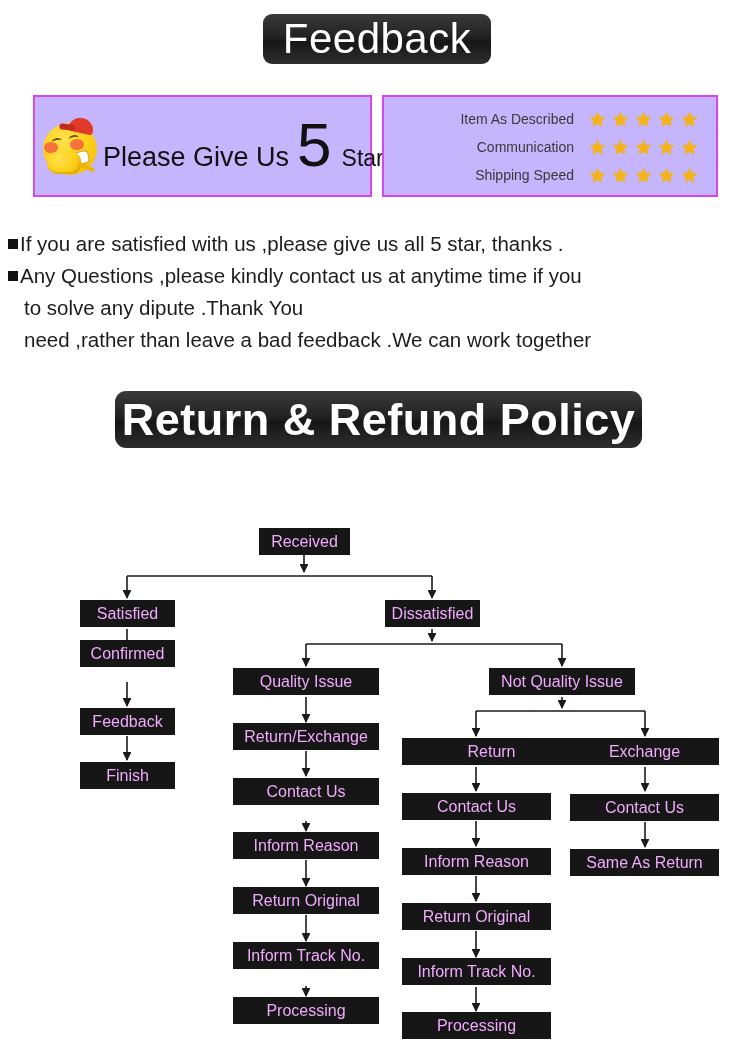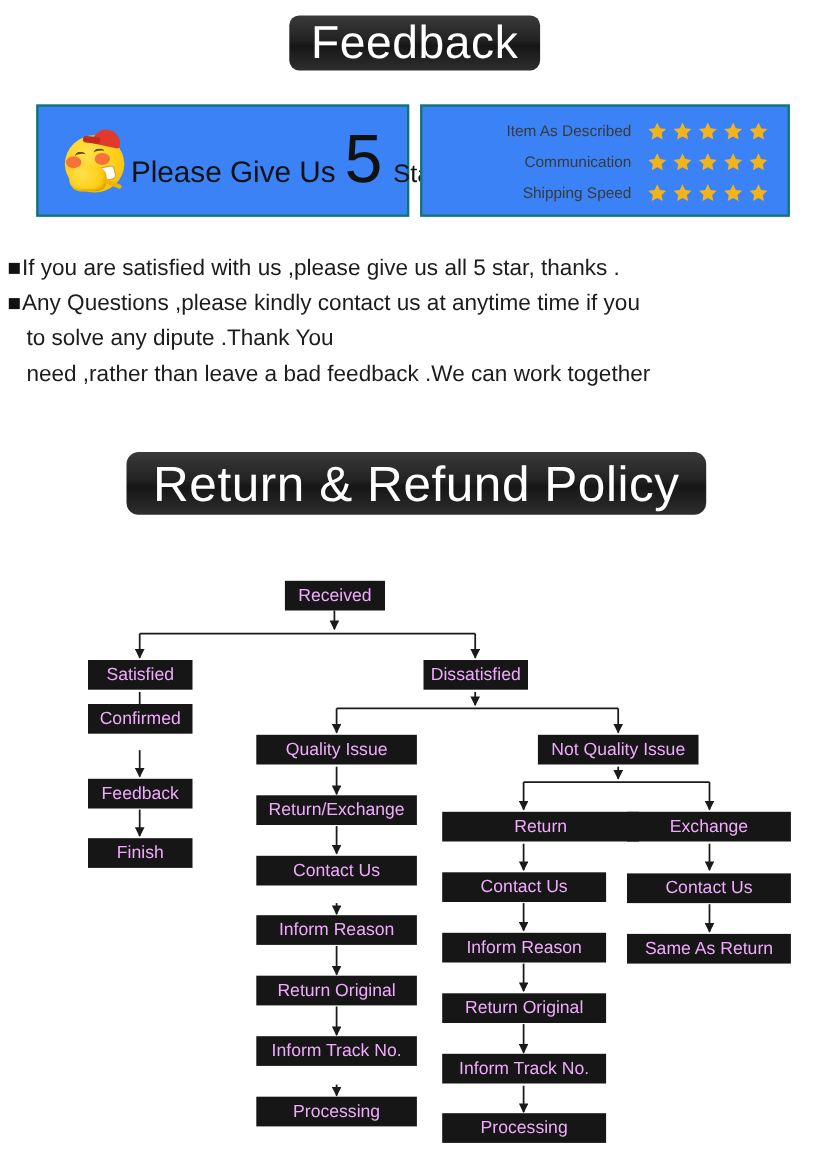--- a/index.html
+++ b/index.html
@@ -29,40 +29,40 @@
     white-space: nowrap;
   }
   #feedback-banner {
     left: 263px; top: 14px;
     width: 228px; height: 50px;
     font-size: 42px;
     font-weight: 400;
     border-radius: 9px;
   }
   #policy-banner {
-    left: 115px; top: 411px;
+    left: 115px; top: 391px;
     width: 527px; height: 57px;
     font-size: 45px;
-    font-weight: 400;
+    font-weight: 700;
     border-radius: 11px;
   }
 
   
   .panel {
     position: absolute;
-    border: 2px solid #0f766e;
-    background: #3b82f6;
+    border: 2px solid #d946ef;
+    background: #c4b5fd;
     box-sizing: border-box;
   }
   #give-star-panel {
     left: 33px; top: 95px;
     width: 339px; height: 102px;
     display: flex;
     align-items: center;
-    padding-left: 20px;
+    padding-left: 4px;
   }
   #rating-panel {
     left: 382px; top: 95px;
     width: 336px; height: 102px;
     padding: 8px 10px 8px 0;
     box-sizing: border-box;
   }
 
   
   .emoji {

